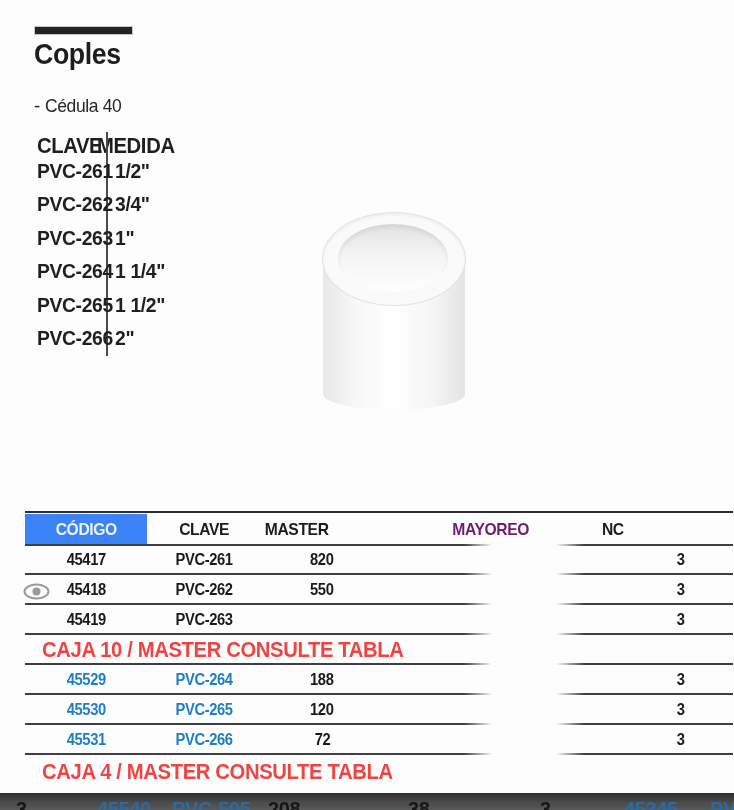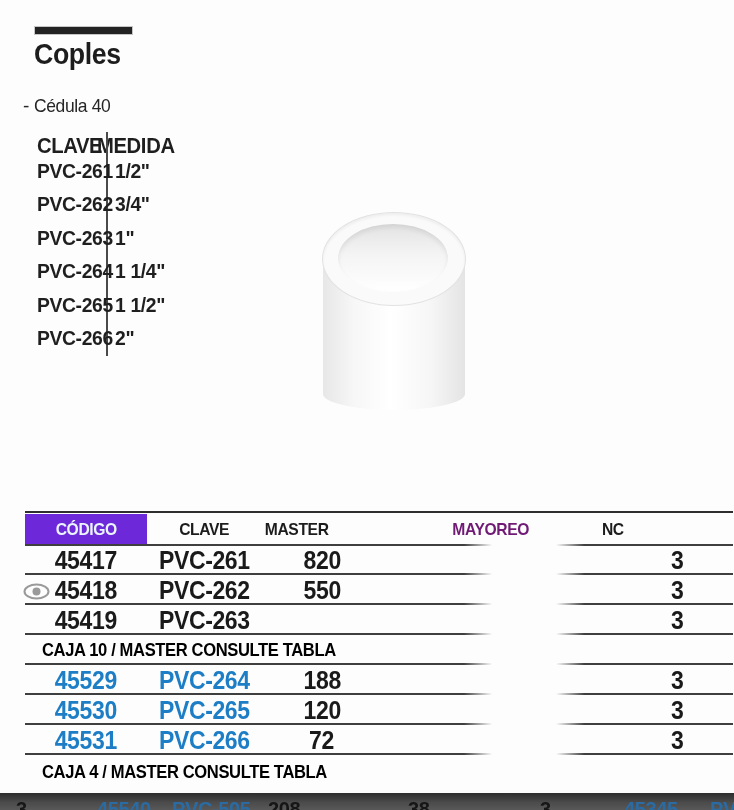--- a/index.html
+++ b/index.html
@@ -6,21 +6,21 @@
   #page{position:relative;width:734px;height:810px;background:#fdfdfd;overflow:hidden;
         font-family:"Liberation Sans", sans-serif;color:#1b1b1b;}
   .abs{position:absolute;}
   .cnd{display:inline-block;transform:scaleX(0.92);transform-origin:center;letter-spacing:-0.4px;white-space:nowrap;}
   .cnd-l{display:inline-block;transform:scaleX(0.92);transform-origin:left center;letter-spacing:-0.4px;white-space:nowrap;}
   .cnd-r{display:inline-block;transform:scaleX(0.92);transform-origin:right center;letter-spacing:-0.4px;white-space:nowrap;}
 
   
   .title-bar{left:35px;top:27px;width:97px;height:7px;background:#232323;box-shadow:0 0 0 1px #c6c6c6;}
   .page-title{left:34px;top:38px;font-size:29px;font-weight:700;color:#1d1d1d;}
-  .subtitle{left:23px;top:95px;font-size:19px;color:#262626;}
+  .subtitle{left:34px;top:95px;font-size:19px;color:#262626;}
   .subtitle .dash{margin-right:5px;}
 
   
   .spec-head{top:133px;font-size:22px;font-weight:700;color:#1e1e1e;}
   .spec-vline{left:106px;top:132px;width:2px;height:224px;background:#4a4a4a;}
   .spec-rows{left:0;top:154px;width:280px;}
   .spec-row{position:relative;height:33.4px;line-height:33.4px;font-size:21px;font-weight:700;color:#1f1f1f;}
   .spec-row .clave{position:absolute;left:37px;}
   .spec-row .medida{position:absolute;left:115px;}
 
@@ -33,35 +33,35 @@
       background:#fafafa;border:1px solid #e2e2e2;box-shadow:inset 0 2px 3px rgba(0,0,0,0.05);}
   .cyl-hole{position:absolute;left:15px;top:11px;width:110px;height:68px;border-radius:50%;
       background:linear-gradient(to bottom,#e3e3e3 0%,#f4f4f4 45%,#ffffff 100%);
       box-shadow:inset 0 3px 5px rgba(0,0,0,0.08);}
 
   
   .tline{left:25px;width:708px;height:2px;background:#2e2e2e;}
   .tline-gap{left:25px;width:708px;height:2px;
       background:linear-gradient(to right,#3f3f3f 0%,#3f3f3f 62%,rgba(63,63,63,0) 66%,rgba(63,63,63,0) 75%,#3f3f3f 79%,#3f3f3f 100%);}
   .hdr-row{top:514px;height:31px;line-height:31px;font-size:17px;font-weight:700;}
-  .codigo-box{position:absolute;left:25px;top:0;width:122px;height:31px;background:#6d28d9;
+  .codigo-box{position:absolute;left:25px;top:0;width:122px;height:31px;background:#3b82f6;
       color:#eaf5fd;text-align:center;line-height:31px;}
   .hdr-clave{position:absolute;left:147px;width:115px;text-align:center;color:#1c1c1c;}
   .hdr-master{position:absolute;left:262px;width:120px;color:#1c1c1c;}
   .hdr-mayoreo{position:absolute;left:382px;width:218px;text-align:center;color:#701a75;}
   .hdr-nc{position:absolute;left:600px;width:92px;text-align:left;padding-right:8px;color:#1c1c1c;}
 
-  .prow{left:0;width:734px;height:30px;line-height:30px;font-size:25px;font-weight:700;color:#1a1a1a;}
+  .prow{left:0;width:734px;height:30px;line-height:30px;font-size:16px;font-weight:700;color:#1a1a1a;}
   .prow .c-codigo{position:absolute;left:25px;width:122px;text-align:center;}
   .prow .c-clave{position:absolute;left:147px;width:115px;text-align:center;}
   .prow .c-master{position:absolute;left:262px;width:120px;text-align:center;}
   .prow .c-mayoreo{position:absolute;left:382px;width:218px;text-align:center;}
   .prow .c-nc{position:absolute;left:600px;width:84px;text-align:right;}
   .prow.blue .c-codigo,.prow.blue .c-clave{color:#1d7ec6;}
-  .note-row{left:0;width:734px;height:30px;line-height:30px;font-size:18px;font-weight:700;color:#000000;}
+  .note-row{left:0;width:734px;height:30px;line-height:30px;font-size:22px;font-weight:700;color:#ef4444;}
   .note-row .note-label{position:absolute;left:42px;}
   .eye{left:23px;top:583px;width:27px;height:17px;}
 
   
   .strip{left:0;top:793px;width:734px;height:17px;overflow:hidden;
       background:linear-gradient(to bottom,#2d2d2d 0%,#4b4b4b 55%,#585858 100%);}
   .strip span{position:absolute;top:5px;font-size:20px;font-weight:700;color:#161616;letter-spacing:-0.4px;}
   .strip span.sblue{color:#2b6ba3;}
 </style>
 </head>

